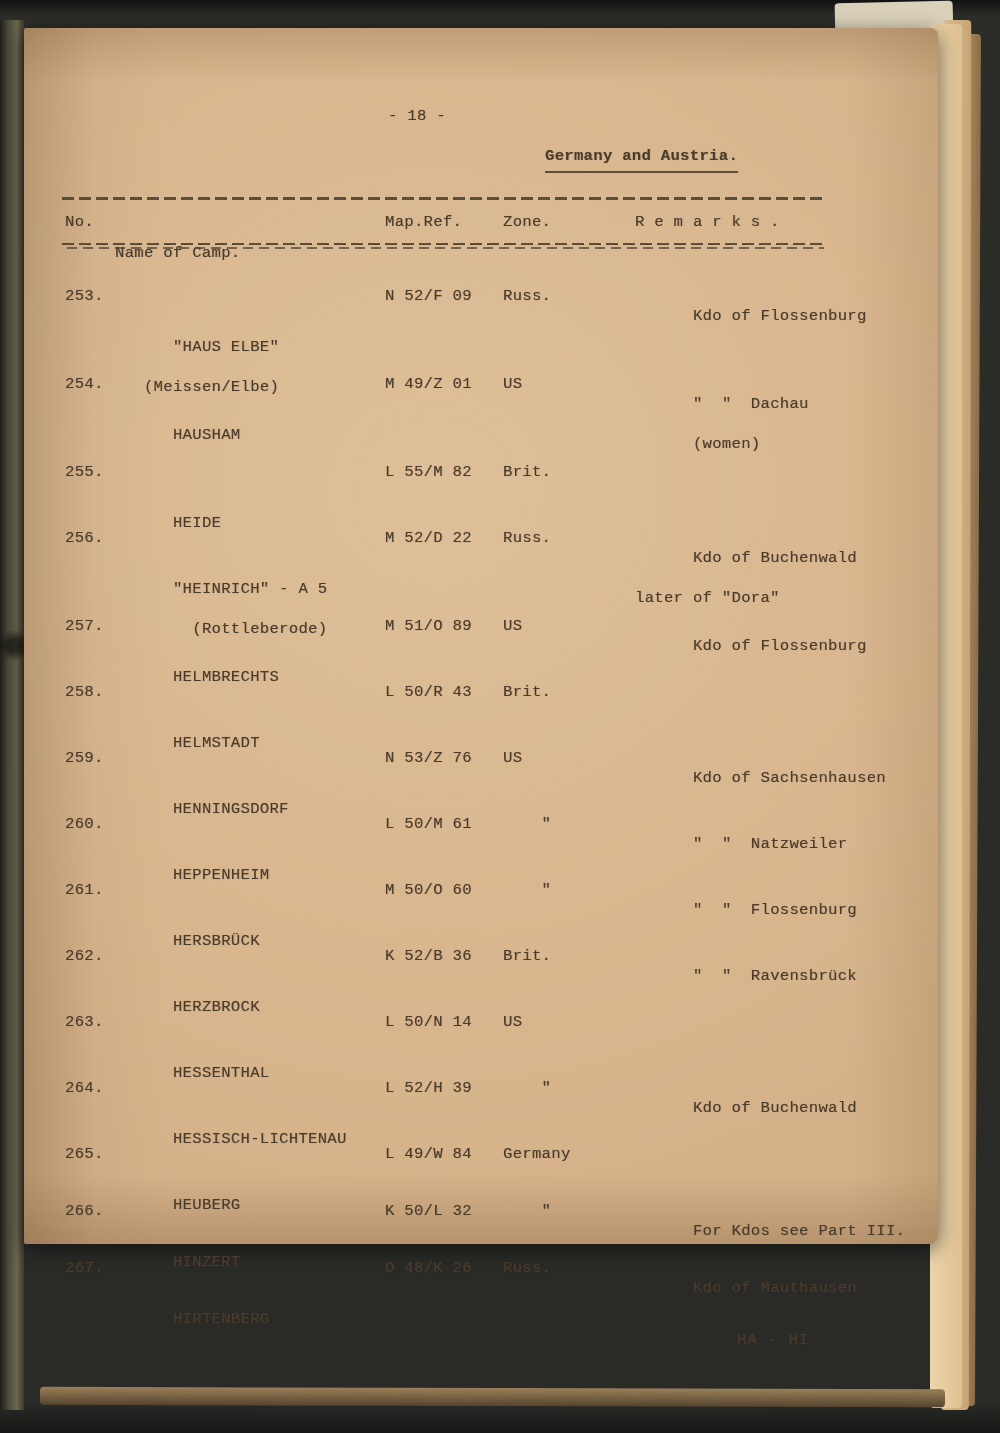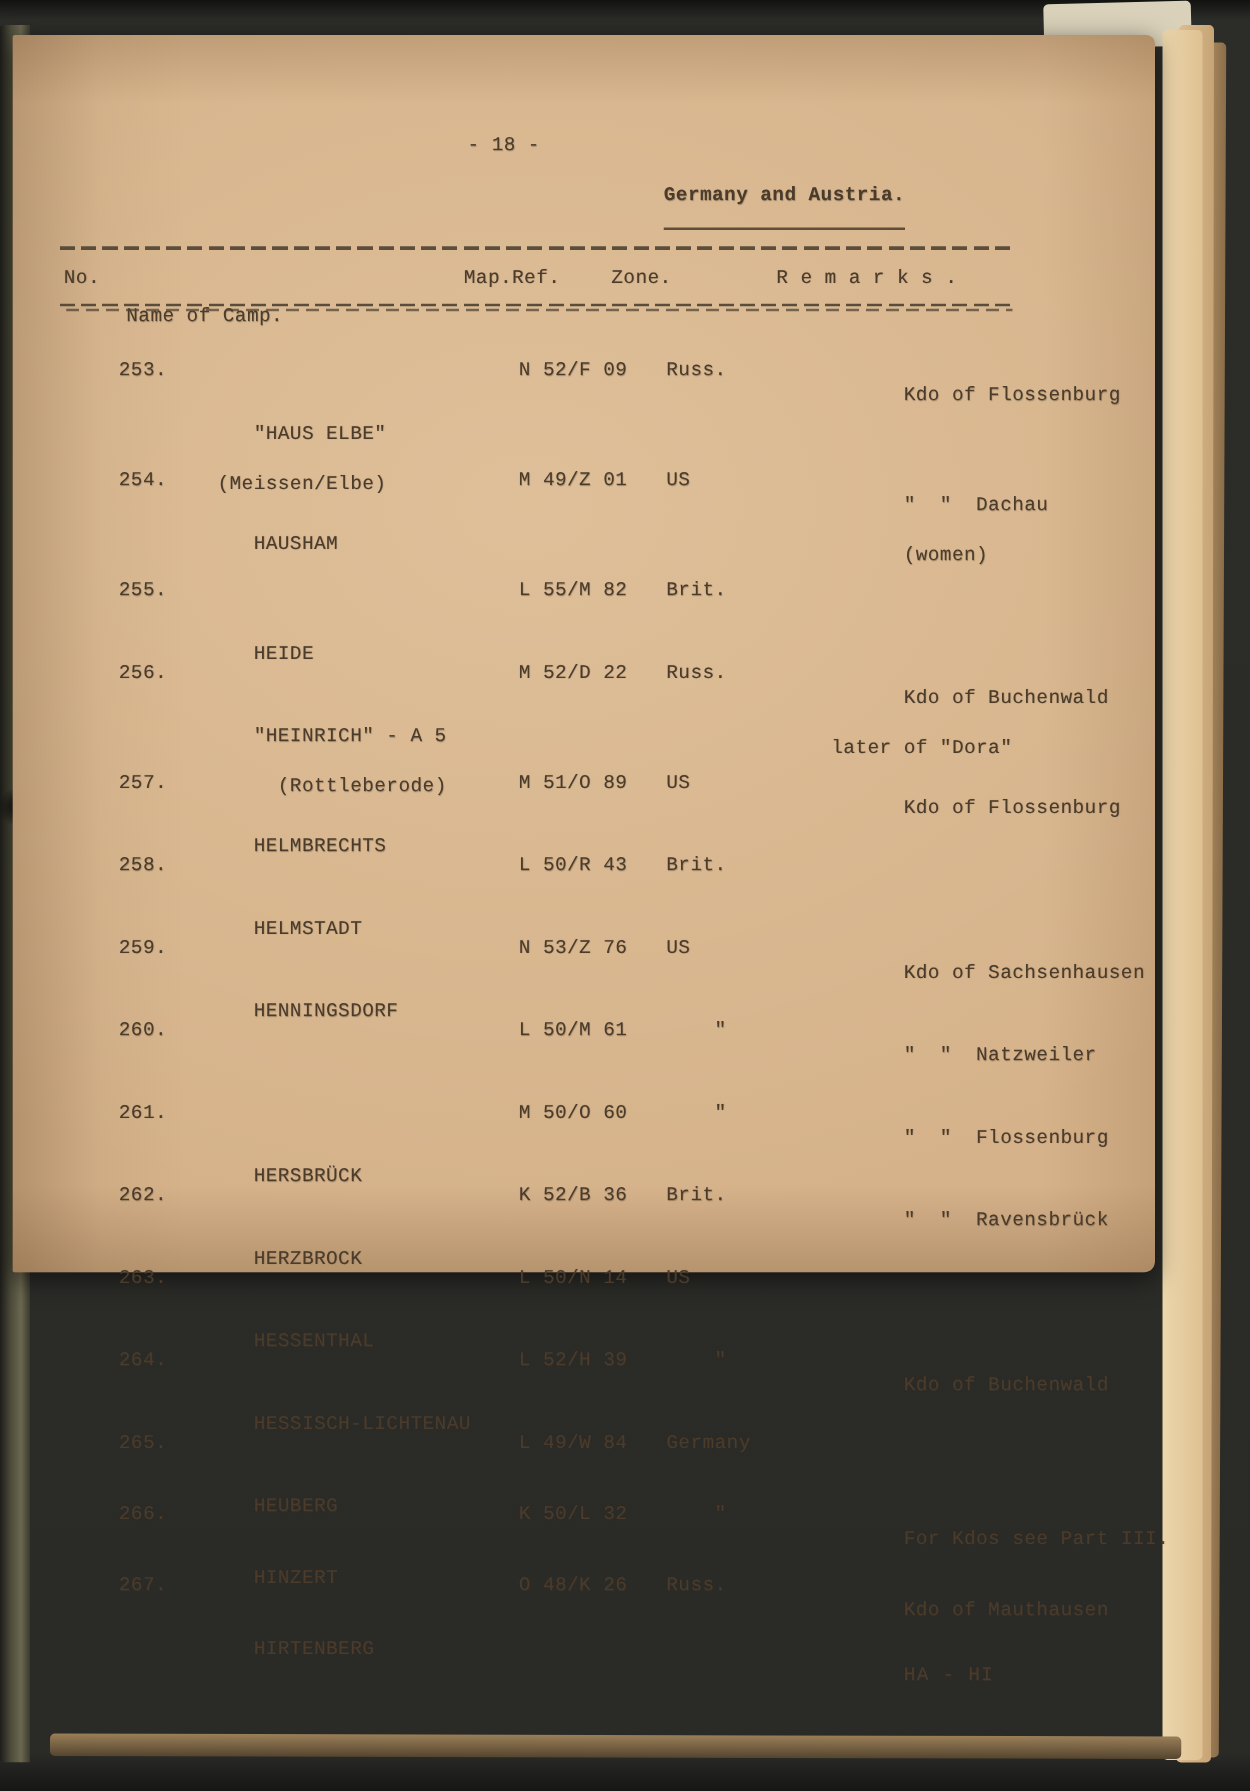--- a/index.html
+++ b/index.html
@@ -20,59 +20,59 @@
   }
   .edge { position:absolute; border-radius:4px; }
   .edge-top { left:835px; top:2px; width:118px; height:36px; background:#d9d1b9; transform:rotate(-1.4deg); }
   .edge-a { left:952px; top:34px; width:26px; height:1372px; background:linear-gradient(90deg,#c7a271,#8a6e4a); transform:rotate(.25deg); }
   .edge-b { left:942px; top:20px; width:28px; height:1390px; background:linear-gradient(90deg,#dcbd8f,#c6a476); transform:rotate(.1deg); }
   .edge-c { left:930px; top:24px; width:32px; height:1384px; background:linear-gradient(90deg,#ecd6ab,#dfc193); }
   .edge-bottom { left:40px; top:1388px; width:905px; height:18px; background:linear-gradient(180deg,#9a7f58,#55452f); transform:rotate(.15deg); }
 
   
   .paper {
-    position:absolute; left:10px; top:28px; width:914px; height:990px;
+    position:absolute; left:24px; top:28px; width:914px; height:1216px;
     background:
       radial-gradient(ellipse 120% 85% at 45% 38%, rgba(255,238,205,.22), transparent 70%),
       linear-gradient(90deg, rgba(110,78,46,.32), rgba(110,78,46,.06) 70px, rgba(0,0,0,0) 140px),
       linear-gradient(270deg, rgba(140,102,62,.22), rgba(0,0,0,0) 90px),
       linear-gradient(0deg, rgba(110,78,46,.30), rgba(0,0,0,0) 70px),
       linear-gradient(180deg, rgba(125,90,55,.30), rgba(0,0,0,0) 55px),
       #d5b28a;
     box-shadow:0 5px 20px rgba(0,0,0,.55);
     border-radius:2px 7px 9px 2px;
     color:#4a3b2b;
     font-size:15.5px;
     letter-spacing:.35px;
     line-height:20px;
     text-shadow:.4px .4px .8px rgba(74,59,43,.45);
   }
   .tw { position:absolute; white-space:pre; }
 
   .page-number { top:78px; left:364px; }
   .heading { top:118px; left:521px; font-weight:bold;
-    border-bottom:2px solid rgba(74,59,43,.85); padding-bottom:16px; }
+    border-bottom:2px solid rgba(74,59,43,.85); padding-bottom:5px; }
 
   .divider { position:absolute; left:38px; width:762px; height:3px;
     background:repeating-linear-gradient(90deg,#4e4232 0 12px,transparent 12px 17px);
     opacity:.9; }
   .d1 { top:169px; }
   .d2 { top:215px; height:6px; background:
     repeating-linear-gradient(90deg,#4e4232 0 12px,transparent 12px 17px) 0 0/100% 2px no-repeat,
     repeating-linear-gradient(90deg,rgba(78,66,50,.8) 0 10px,transparent 10px 16px) 5px 4px/100% 2px no-repeat; }
 
   .header-row { position:absolute; top:184px; left:0; right:0; height:22px; }
   .cell { position:absolute; top:0; white-space:pre; }
   .c-no   { left:41px; }
   .c-name { left:91px;margin-top:31px; }
   .c-map  { left:361px; }
   .c-zone { left:479px; }
   .c-rem  { left:611px; }
 
-  .rows { position:absolute; top:258px; left:0; right:0;padding-left:44px; }
+  .rows { position:absolute; top:258px; left:0; right:0; }
   .row { position:relative; height:66px; }
   .row.tall { height:88px; }
   .rows .row:nth-child(n+13) { height:57px; }
   .l2 { display:block; padding-left:8px; white-space:pre;text-align:right; }
   .l2r { display:block; white-space:pre; }
 
   .footer { top:1302px; left:681px; letter-spacing:1px;margin-left:32px; }
 </style>
 </head>
 <body>
@@ -185,20 +185,24 @@
     </div>
     <span class="cell c-map">N 53/Z 76</span>
     <span class="cell c-zone">US</span>
     <div class="cell c-rem">
       <span>Kdo of Sachsenhausen</span>
       <span class="l2r"></span>
     </div>
   </div>
       <div class="row">
     <span class="cell c-no">260.</span>
+    <div class="cell c-name">
+      <span>HEPPENHEIM</span>
+      <span class="l2"></span>
+    </div>
     <span class="cell c-map">L 50/M 61</span>
     <span class="cell c-zone">    "</span>
     <div class="cell c-rem">
       <span>"  "  Natzweiler</span>
       <span class="l2r"></span>
     </div>
   </div>
       <div class="row">
     <span class="cell c-no">261.</span>
     <div class="cell c-name">

